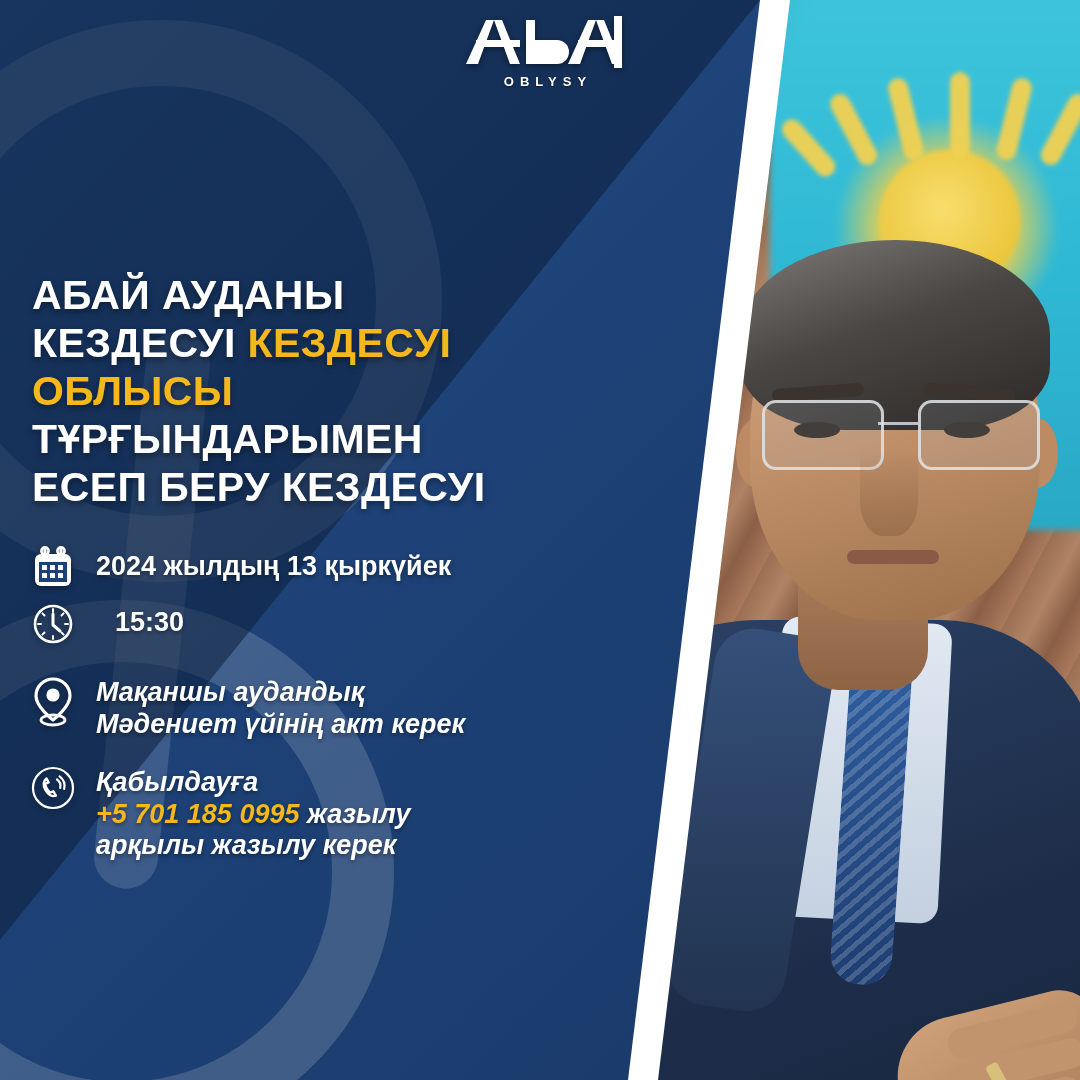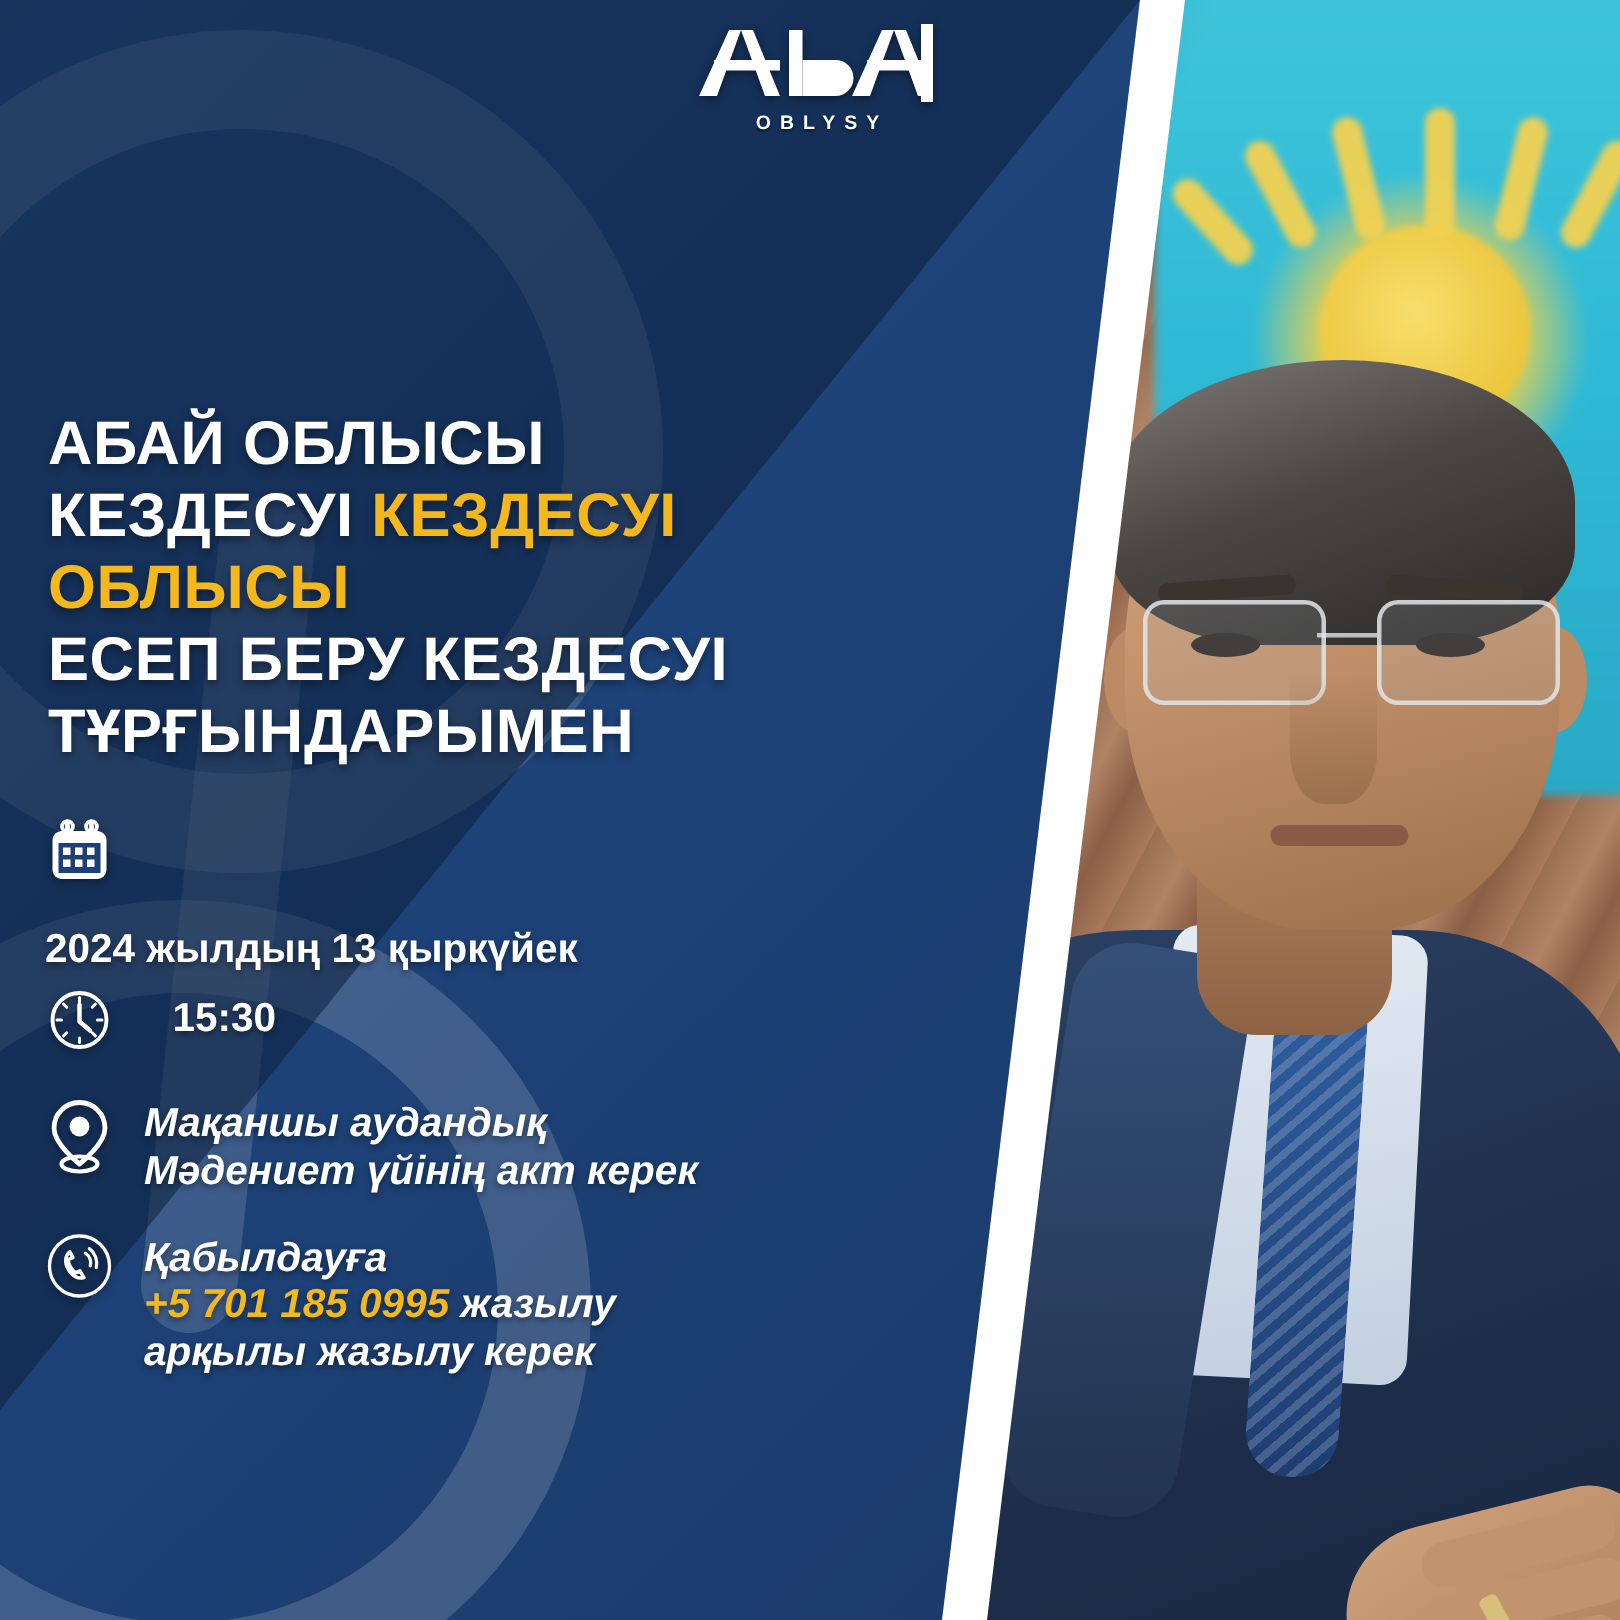--- a/index.html
+++ b/index.html
@@ -187,21 +187,21 @@
   
   .info{position:absolute;left:30px;top:545px;width:540px;z-index:6;}
   .row{display:flex;align-items:flex-start;gap:18px;margin-bottom:14px;}
   .row .ico{flex:0 0 48px;height:48px;position:relative;}
   .row .txt{
     color:#fff;font-size:27px;font-weight:700;line-height:1.18;
     padding-top:6px;text-shadow:0 2px 4px rgba(0,0,0,.42);
   }
   .row.tight .txt{padding-top:2px;font-style:italic;}
   .accent{color:#f5b81c;}
-  .r-date{margin-bottom:8px;flex-direction:column;}
+  .r-date{margin-bottom:8px;}
   .r-time{margin-bottom:26px;gap:37px;}
   .r-place{margin-bottom:24px;}
   .ico svg{display:block;filter:drop-shadow(0 2px 3px rgba(0,0,0,.4));}
 </style>
 </head>
 <body>
 
 <div id="poster">
 
   <div class="photo-layer">
@@ -284,27 +284,27 @@
         <polygon points="104,50 124,6 132,6 116,50"></polygon>
         <polygon points="132,6 140,6 158,50 148,50"></polygon>
         <rect x="114" y="26" width="44" height="7"></rect>
         <rect x="150" y="2" width="8" height="52"></rect>
       </g>
     </svg>
     <div class="logo-sub">OBLYSY</div>
   </div>
 
   <div class="headline">
-    <div>АБАЙ ОБЛЫСЫ</div>
+    <div>АБАЙ АУДАНЫ</div>
     <div>
       <span>КЕЗДЕСУІ </span><span class="hl-accent">КЕЗДЕСУІ</span>
     </div>
     <div class="hl-accent">ОБЛЫСЫ</div>
+    <div>ТҰРҒЫНДАРЫМЕН</div>
     <div>ЕСЕП БЕРУ КЕЗДЕСУІ</div>
-    <div>ТҰРҒЫНДАРЫМЕН</div>
   </div>
 
   <div class="info">
 
     <div class="row r-date">
       <div class="ico">
         <svg width="46" height="46" viewBox="0 0 46 46">
           <rect x="5" y="9" width="36" height="32" rx="6" fill="#ffffff"></rect>
           <rect x="9" y="17" width="28" height="20" fill="#1d4176"></rect>
           <g fill="#ffffff">

